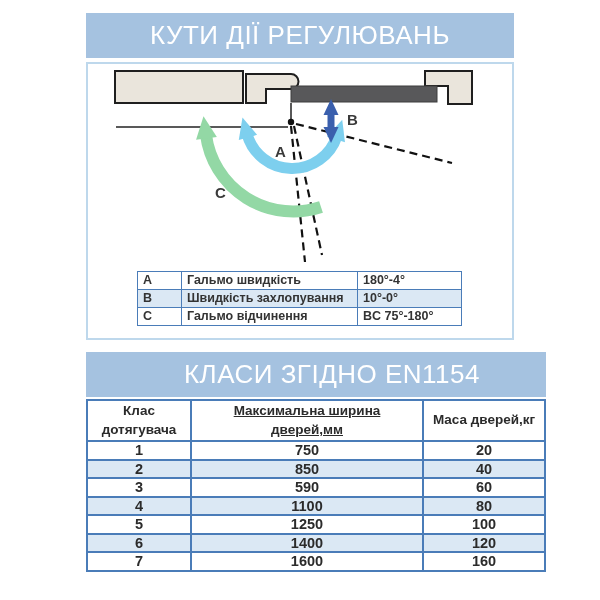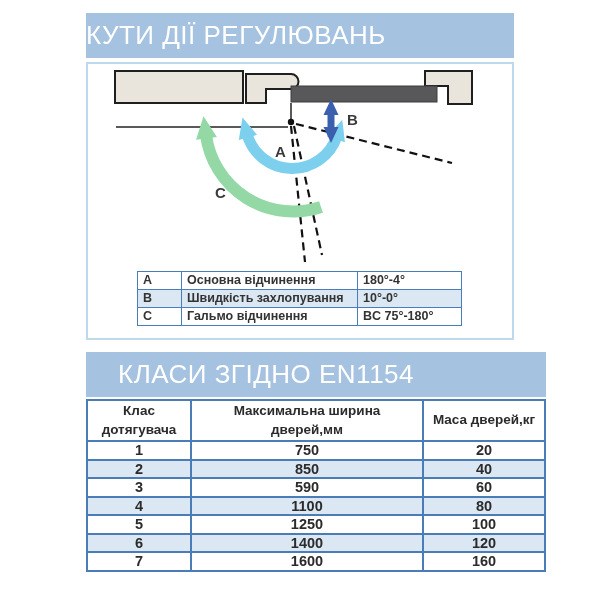--- a/index.html
+++ b/index.html
@@ -1,19 +1,19 @@
 <!DOCTYPE html>
 <html><head>
 <meta charset="utf-8">
 <style>
   html,body{margin:0;padding:0;background:#fff;}
   .page{position:relative;width:600px;height:600px;background:#ffffff;overflow:hidden;
         font-family:"Liberation Sans",sans-serif;}
   .bar{position:absolute;left:86px;width:428px;height:45px;background:#a5c2e0;
-       display:flex;align-items:center;justify-content:flex-start;
+       display:flex;align-items:center;justify-content:center;
        color:#ffffff;font-size:26px;font-weight:400;letter-spacing:.5px;}
   .bar1{top:13px;}
   .bar2{top:352px;padding-left:32px;}
   .panel{position:absolute;left:86px;top:62px;width:428px;height:278px;
          box-sizing:border-box;border:2px solid #bed8ec;background:#fff;}
   svg.diagram{position:absolute;left:86px;top:62px;width:428px;height:278px;}
   svg.diagram text{font-family:"Liberation Sans",sans-serif;font-size:15px;font-weight:600;fill:#3a3a3a;}
   .wall{fill:#eae5dc;stroke:#1f1f1f;stroke-width:2;}
   .dash{stroke:#111;stroke-width:2.2;stroke-dasharray:8 5;fill:none;}
   .arcA{stroke:#7dcfee;stroke-width:11;fill:none;}
@@ -27,21 +27,21 @@
              font-size:12.5px;font-weight:700;color:#333;line-height:1;white-space:nowrap;overflow:hidden;}
   .legend tr.stripe td{background:#dbe8f4;}
   .legend .c1{width:33px;} .legend .c2{width:165px;} .legend .c3{width:93px;}
 
   
   .classes{position:absolute;left:86px;top:399px;width:428px;padding-left:24px;}
   .classes th,.classes td{border:2px solid #4a7cb8;text-align:center;color:#2b2b2b;background:#fff;}
   .classes th{height:39px;font-size:13.5px;font-weight:700;line-height:1.35;padding:0 6px;}
   .classes td{height:16.5px;font-size:14.5px;font-weight:700;padding:0;}
   .classes tr.stripe td{background:#dbe8f4;}
-  .classes .cc1{width:90px;} .classes .cc2{width:218px;} .classes .cc3{width:108px;}
+  .classes .cc1{width:90px;} .classes .cc2{width:218px;text-decoration:underline;} .classes .cc3{width:108px;}
 </style>
 </head>
 <body>
 
 <div class="page">
 
   <div class="bar bar1">
     <span>КУТИ ДІЇ РЕГУЛЮВАНЬ</span>
   </div>
 
@@ -79,21 +79,21 @@
 
     <text x="275" y="157">A</text>
     <text x="347" y="125">B</text>
     <text x="215" y="198">C</text>
   </svg>
 
   <table class="legend">
     <tbody>
         <tr>
       <td class="c1">A</td>
-      <td class="c2">Основна відчинення</td>
+      <td class="c2">Гальмо швидкість</td>
       <td class="c3">180°-4°</td>
     </tr>
     <tr class="stripe">
       <td class="c1">B</td>
       <td class="c2">Швидкість захлопування</td>
       <td class="c3">10°-0°</td>
     </tr>
     <tr>
       <td class="c1">C</td>
       <td class="c2">Гальмо відчинення</td>

